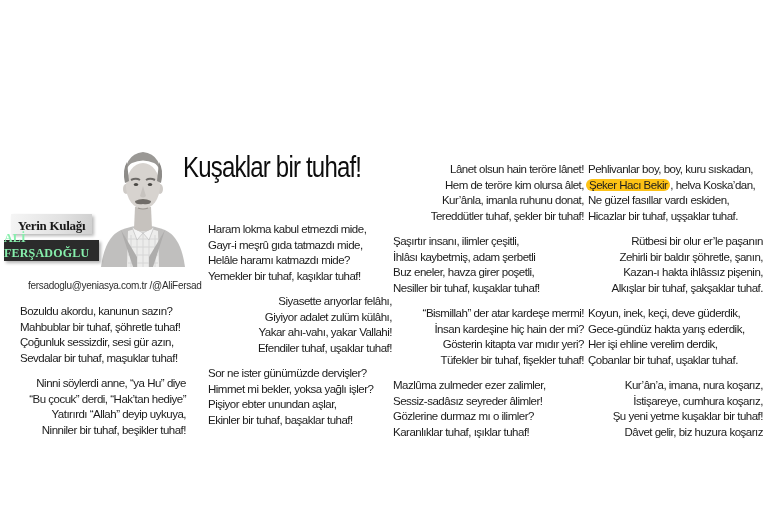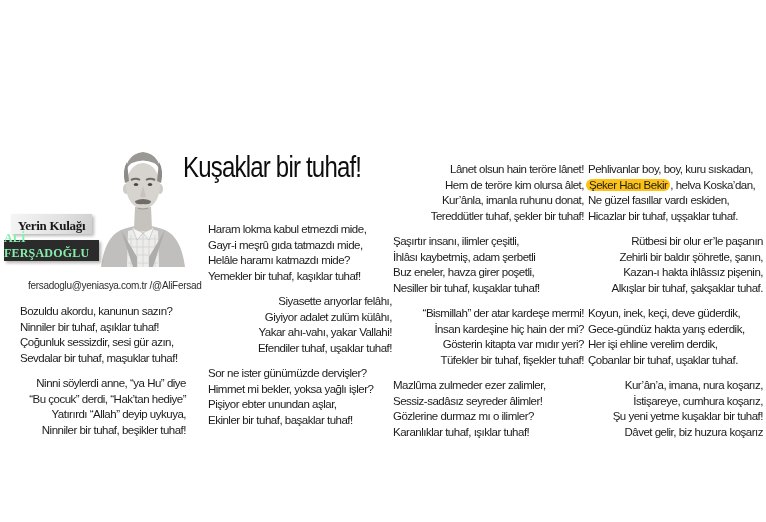--- a/index.html
+++ b/index.html
@@ -97,21 +97,21 @@
     <span>ALİ FERŞADOĞLU</span>
   </div>
 
   <div class="contact">fersadoglu@yeniasya.com.tr /@AliFersad</div>
 
   <h1 class="title">Kuşaklar bir tuhaf!</h1>
 
   <div class="poemcol" id="poem-col-0">
       <div class="stanza left">
         <div class="line">Bozuldu akordu, kanunun sazın?</div>
-        <div class="line">Ninniler bir tuhaf, aşıklar tuhaf!</div>
+        <div class="line">Mahbublar bir tuhaf, şöhretle tuhaf!</div>
         <div class="line">Çoğunluk sessizdir, sesi gür azın,</div>
         <div class="line">Sevdalar bir tuhaf, maşuklar tuhaf!</div>
       </div>
       <div class="stanza right">
         <div class="line">Ninni söylerdi anne, “ya Hu” diye</div>
         <div class="line">“Bu çocuk” derdi, “Hak’tan hediye”</div>
         <div class="line">Yatırırdı “Allah” deyip uykuya,</div>
         <div class="line">Ninniler bir tuhaf, beşikler tuhaf!</div>
       </div>
     </div>

